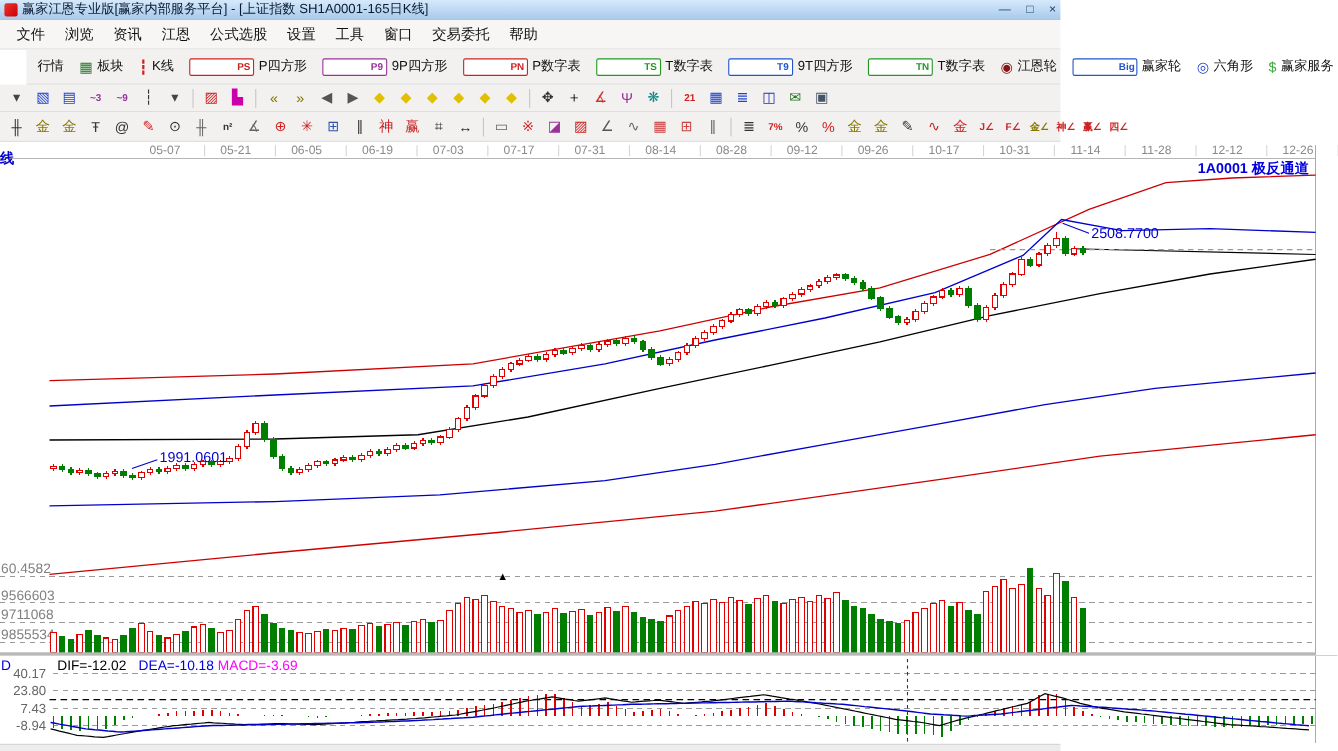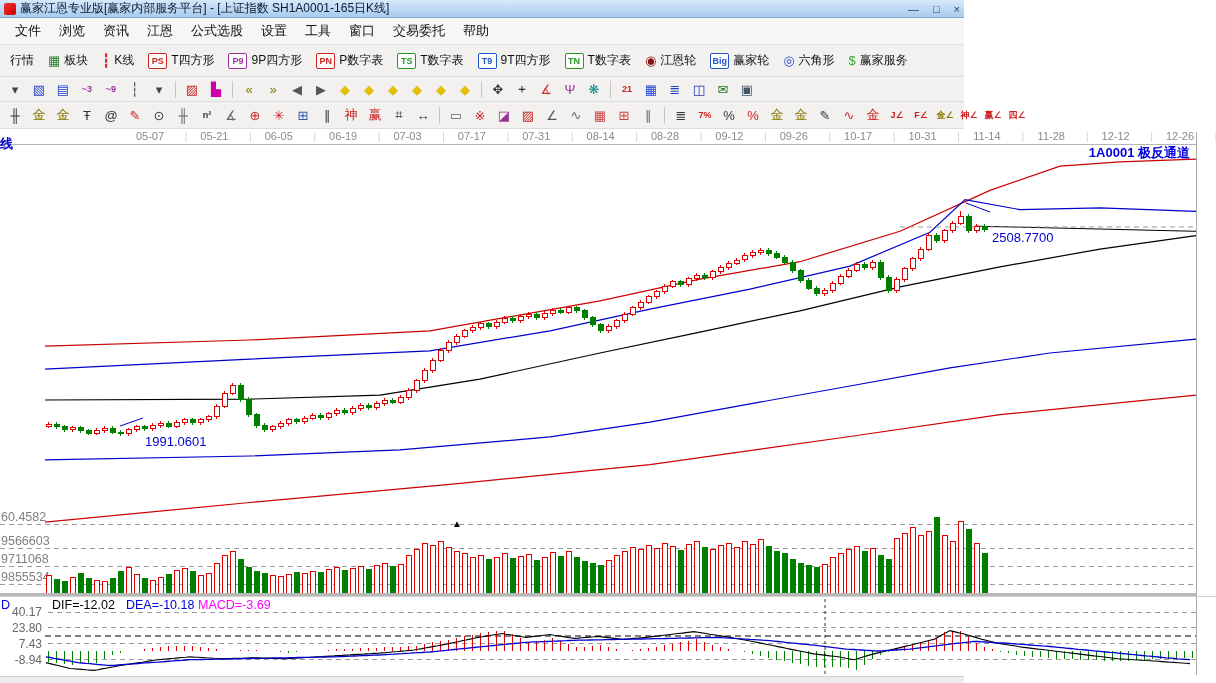--- a/index.html
+++ b/index.html
@@ -12,40 +12,40 @@
   .title-text{white-space:nowrap;overflow:hidden;}
   .win-controls{margin-left:auto;display:flex;gap:14px;color:#24436b;font-size:11px;}
   .win-controls span{cursor:default;}
 
   
   .menubar{height:26px;background:#f7f6f5;border-bottom:1px solid #e2e0de;display:flex;align-items:center;padding:0 6px;font-size:13px;color:#111;}
   .menu-item{padding:3px 9px;border-radius:2px;}
 
   
   .toolbar{display:flex;align-items:center;background:#f2f1f0;border-bottom:1px solid #dddcda;box-sizing:border-box;padding:0 3px;}
-  .tb1{height:32px;}
+  .tb1{height:32px;margin-left:24px;}
   .tb2{height:25px;}
   .tb3{height:27px;}
   .tb1-btn{display:flex;align-items:center;gap:4px;font-size:12px;color:#111;padding:3px 7px;border-radius:2px;white-space:nowrap;}
-  .mini-badge{display:inline-flex;align-items:center;justify-content:center;width:17px;height:14px;font-size:9px;font-weight:bold;border:1px solid;border-radius:2px;background:#fff;}
+  .mini-badge{display:inline-flex;align-items:center;justify-content:center;width:17px;height:14px;font-size:9px;font-weight:bold;border:1px solid;border-radius:2px;background:#fff;padding-left:40px;}
   .mini-glyph{font-size:13px;line-height:1;}
   .tbtn{display:flex;align-items:center;justify-content:center;min-width:22px;height:20px;font-size:13px;border-radius:2px;padding:0 1px;}
   .tbtn .two{font-size:9px;font-weight:bold;letter-spacing:0;}
   .tsep{width:1px;height:17px;background:#c6c5c3;margin:0 4px;flex:none;}
 
   
   .chartwrap{position:relative;width:1216px;height:547px;background:#fff;}
   .chartwrap svg{display:block;}
   .overlay{position:absolute;white-space:nowrap;}
   .edge-label{left:0;top:6px;color:#0000cc;font-size:13px;font-weight:bold;}
   .ind-header{left:133px;top:15px;display:flex;gap:18px;font-size:13px;align-items:baseline;}
   .ind-name{color:#000;font-size:14px;letter-spacing:6px;}
   .symbol-label{right:26px;top:15px;color:#0000e0;font-size:13px;font-weight:bold;}
   .c-red{color:#e00000;} .c-blue{color:#0000dd;} .c-black{color:#000;}
-  .ann{color:#0000cc;font-size:13px;margin-top:26px;}
+  .ann{color:#0000cc;font-size:13px;}
   .ann-high{left:992px;top:75px;}
   .ann-low{left:145px;top:279px;}
   .macd-header{top:469px;left:0;width:700px;height:14px;font-size:12.5px;}
   .macd-header span{position:absolute;top:0;} .mh-dea:{left:124px;}
 
   
   .statusbar{height:9px;background:#ececec;border-top:1px solid #cfcfcf;box-sizing:border-box;}
 </style>
 </head>
 <body>
@@ -82,21 +82,21 @@
       <div class="tb1-btn">
         <span class="mini-glyph" style="color: rgb(46, 125, 50);">▦</span>
         <span>板块</span>
       </div>
       <div class="tb1-btn">
         <span class="mini-glyph" style="color: rgb(204, 34, 34);">┇</span>
         <span>K线</span>
       </div>
       <div class="tb1-btn">
         <span class="mini-badge" style="border-color: rgb(204, 34, 34); color: rgb(204, 34, 34);">PS</span>
-        <span>T四方形</span>
+        <span>P四方形</span>
       </div>
       <div class="tb1-btn">
         <span class="mini-badge" style="border-color: rgb(153, 51, 153); color: rgb(153, 51, 153);">P9</span>
         <span>9P四方形</span>
       </div>
       <div class="tb1-btn">
         <span class="mini-badge" style="border-color: rgb(204, 34, 34); color: rgb(204, 34, 34);">PN</span>
         <span>P数字表</span>
       </div>
       <div class="tb1-btn">

